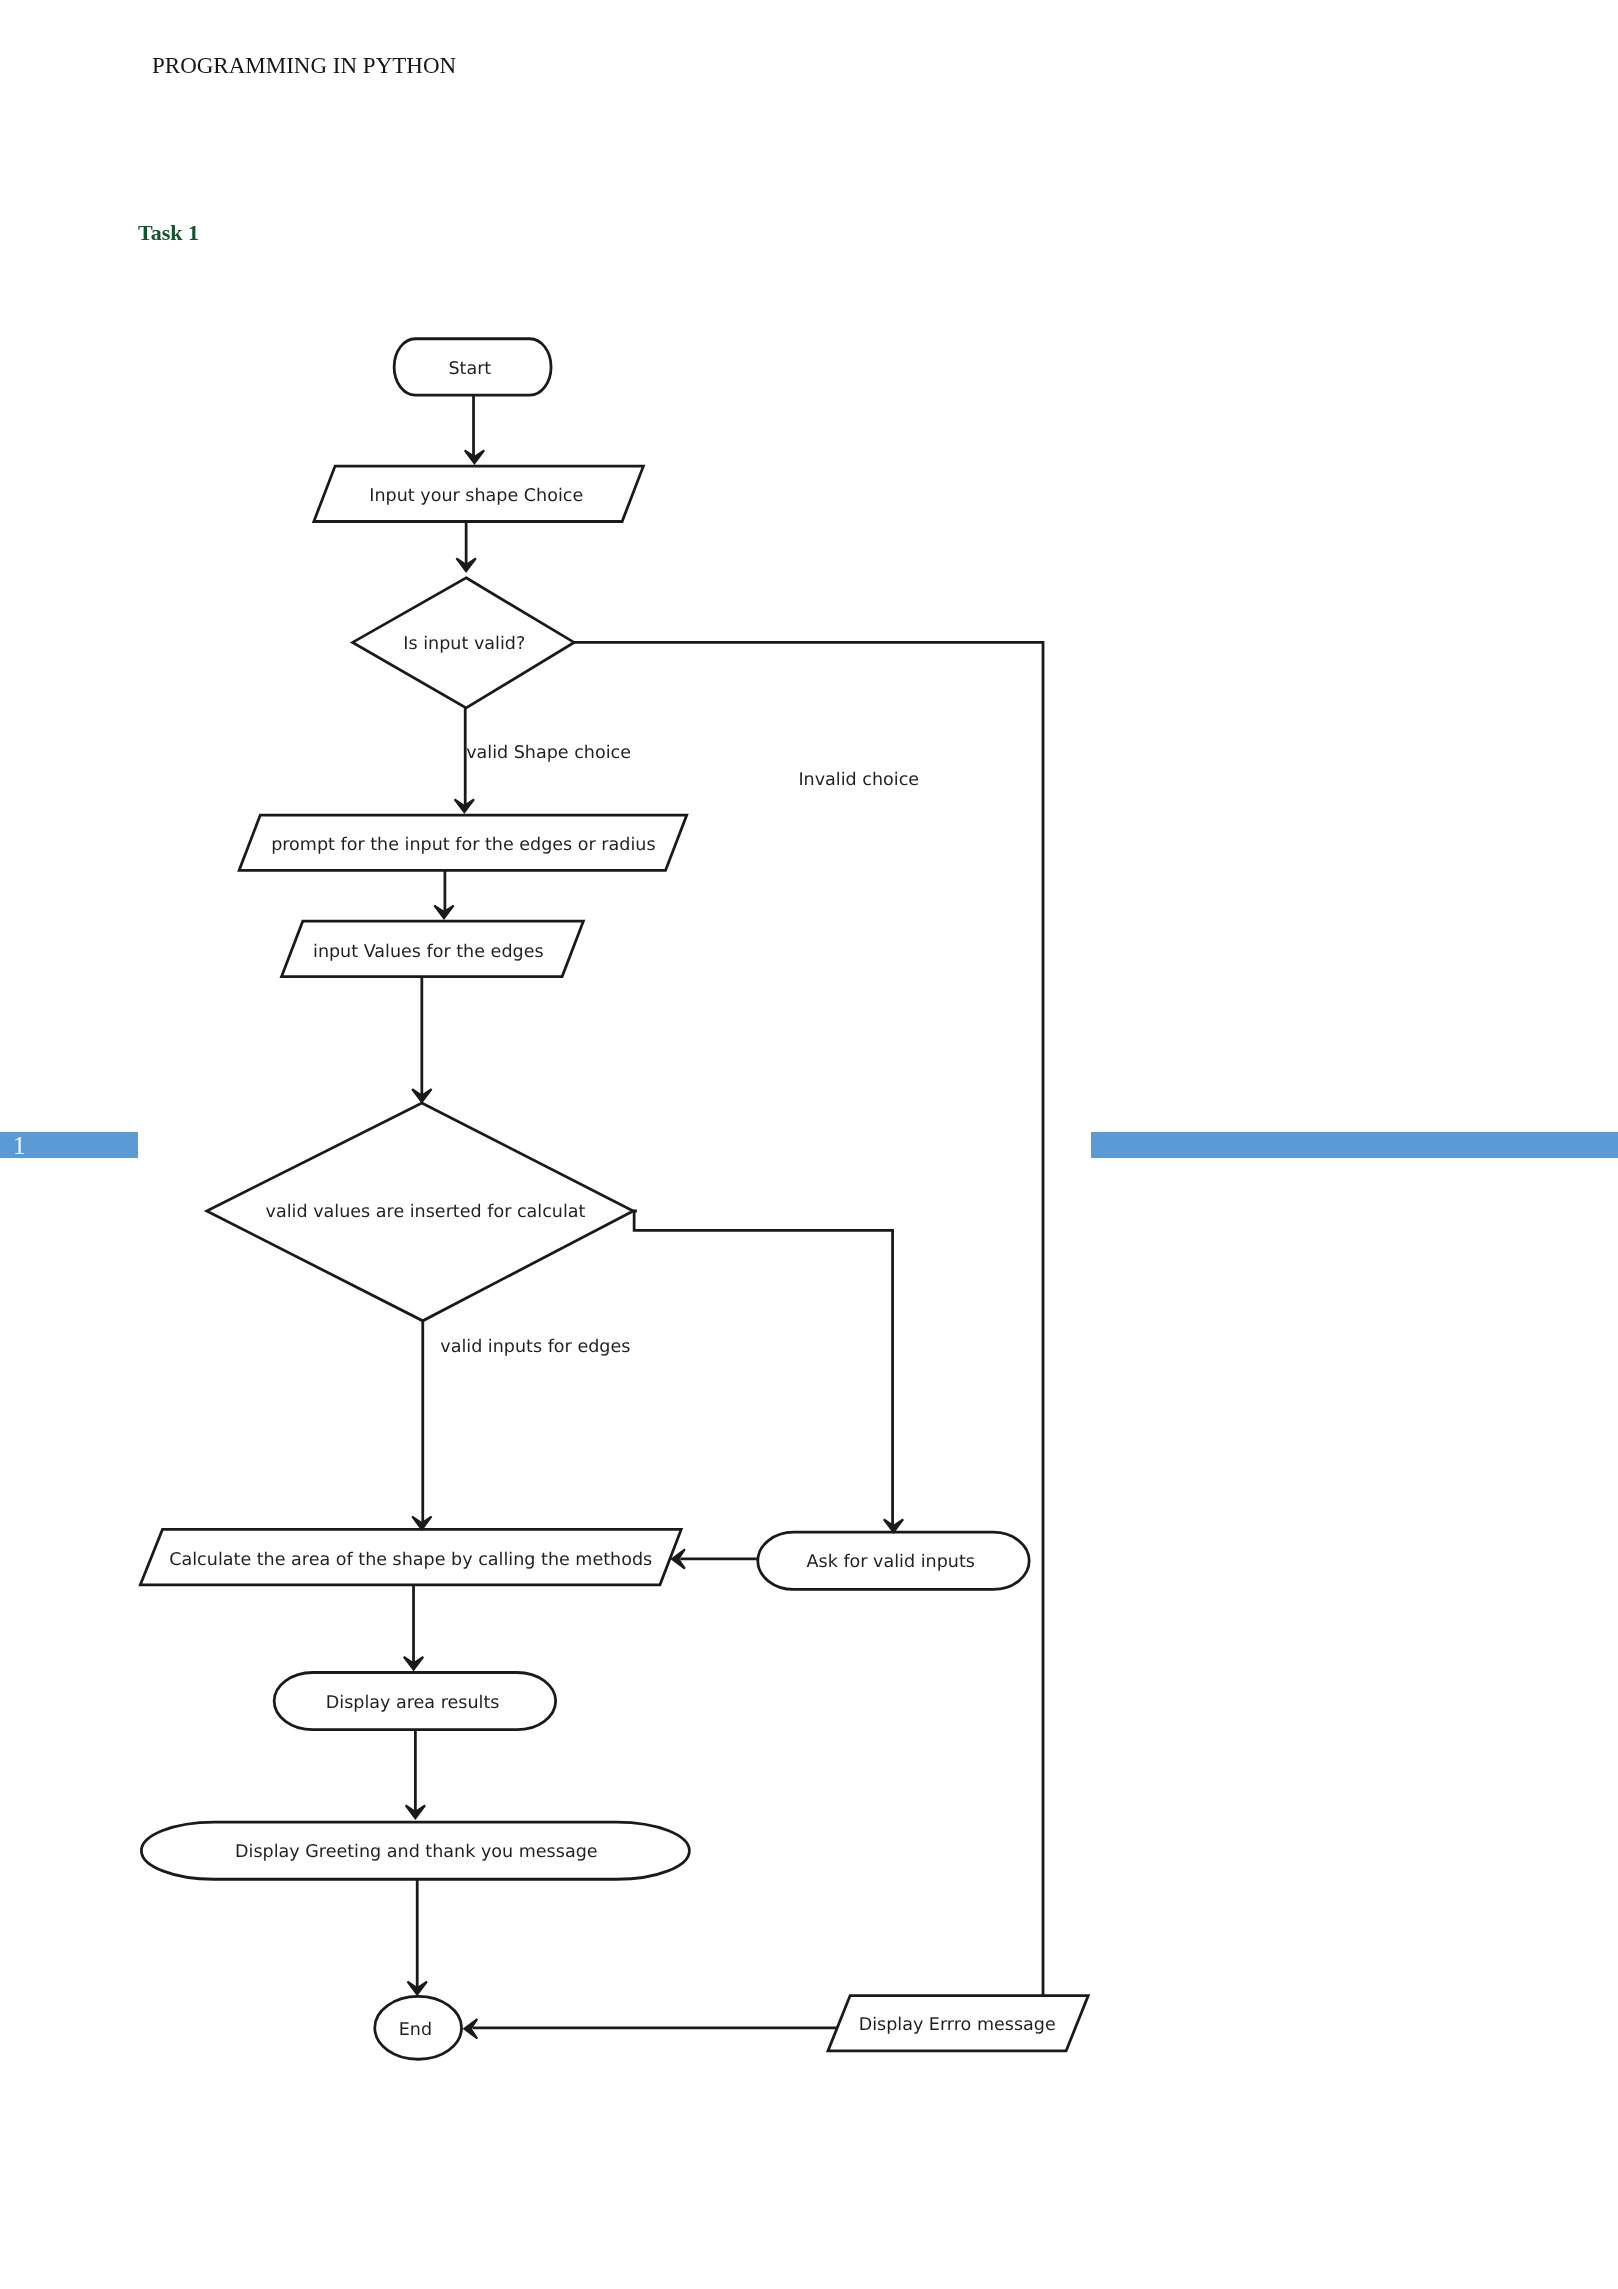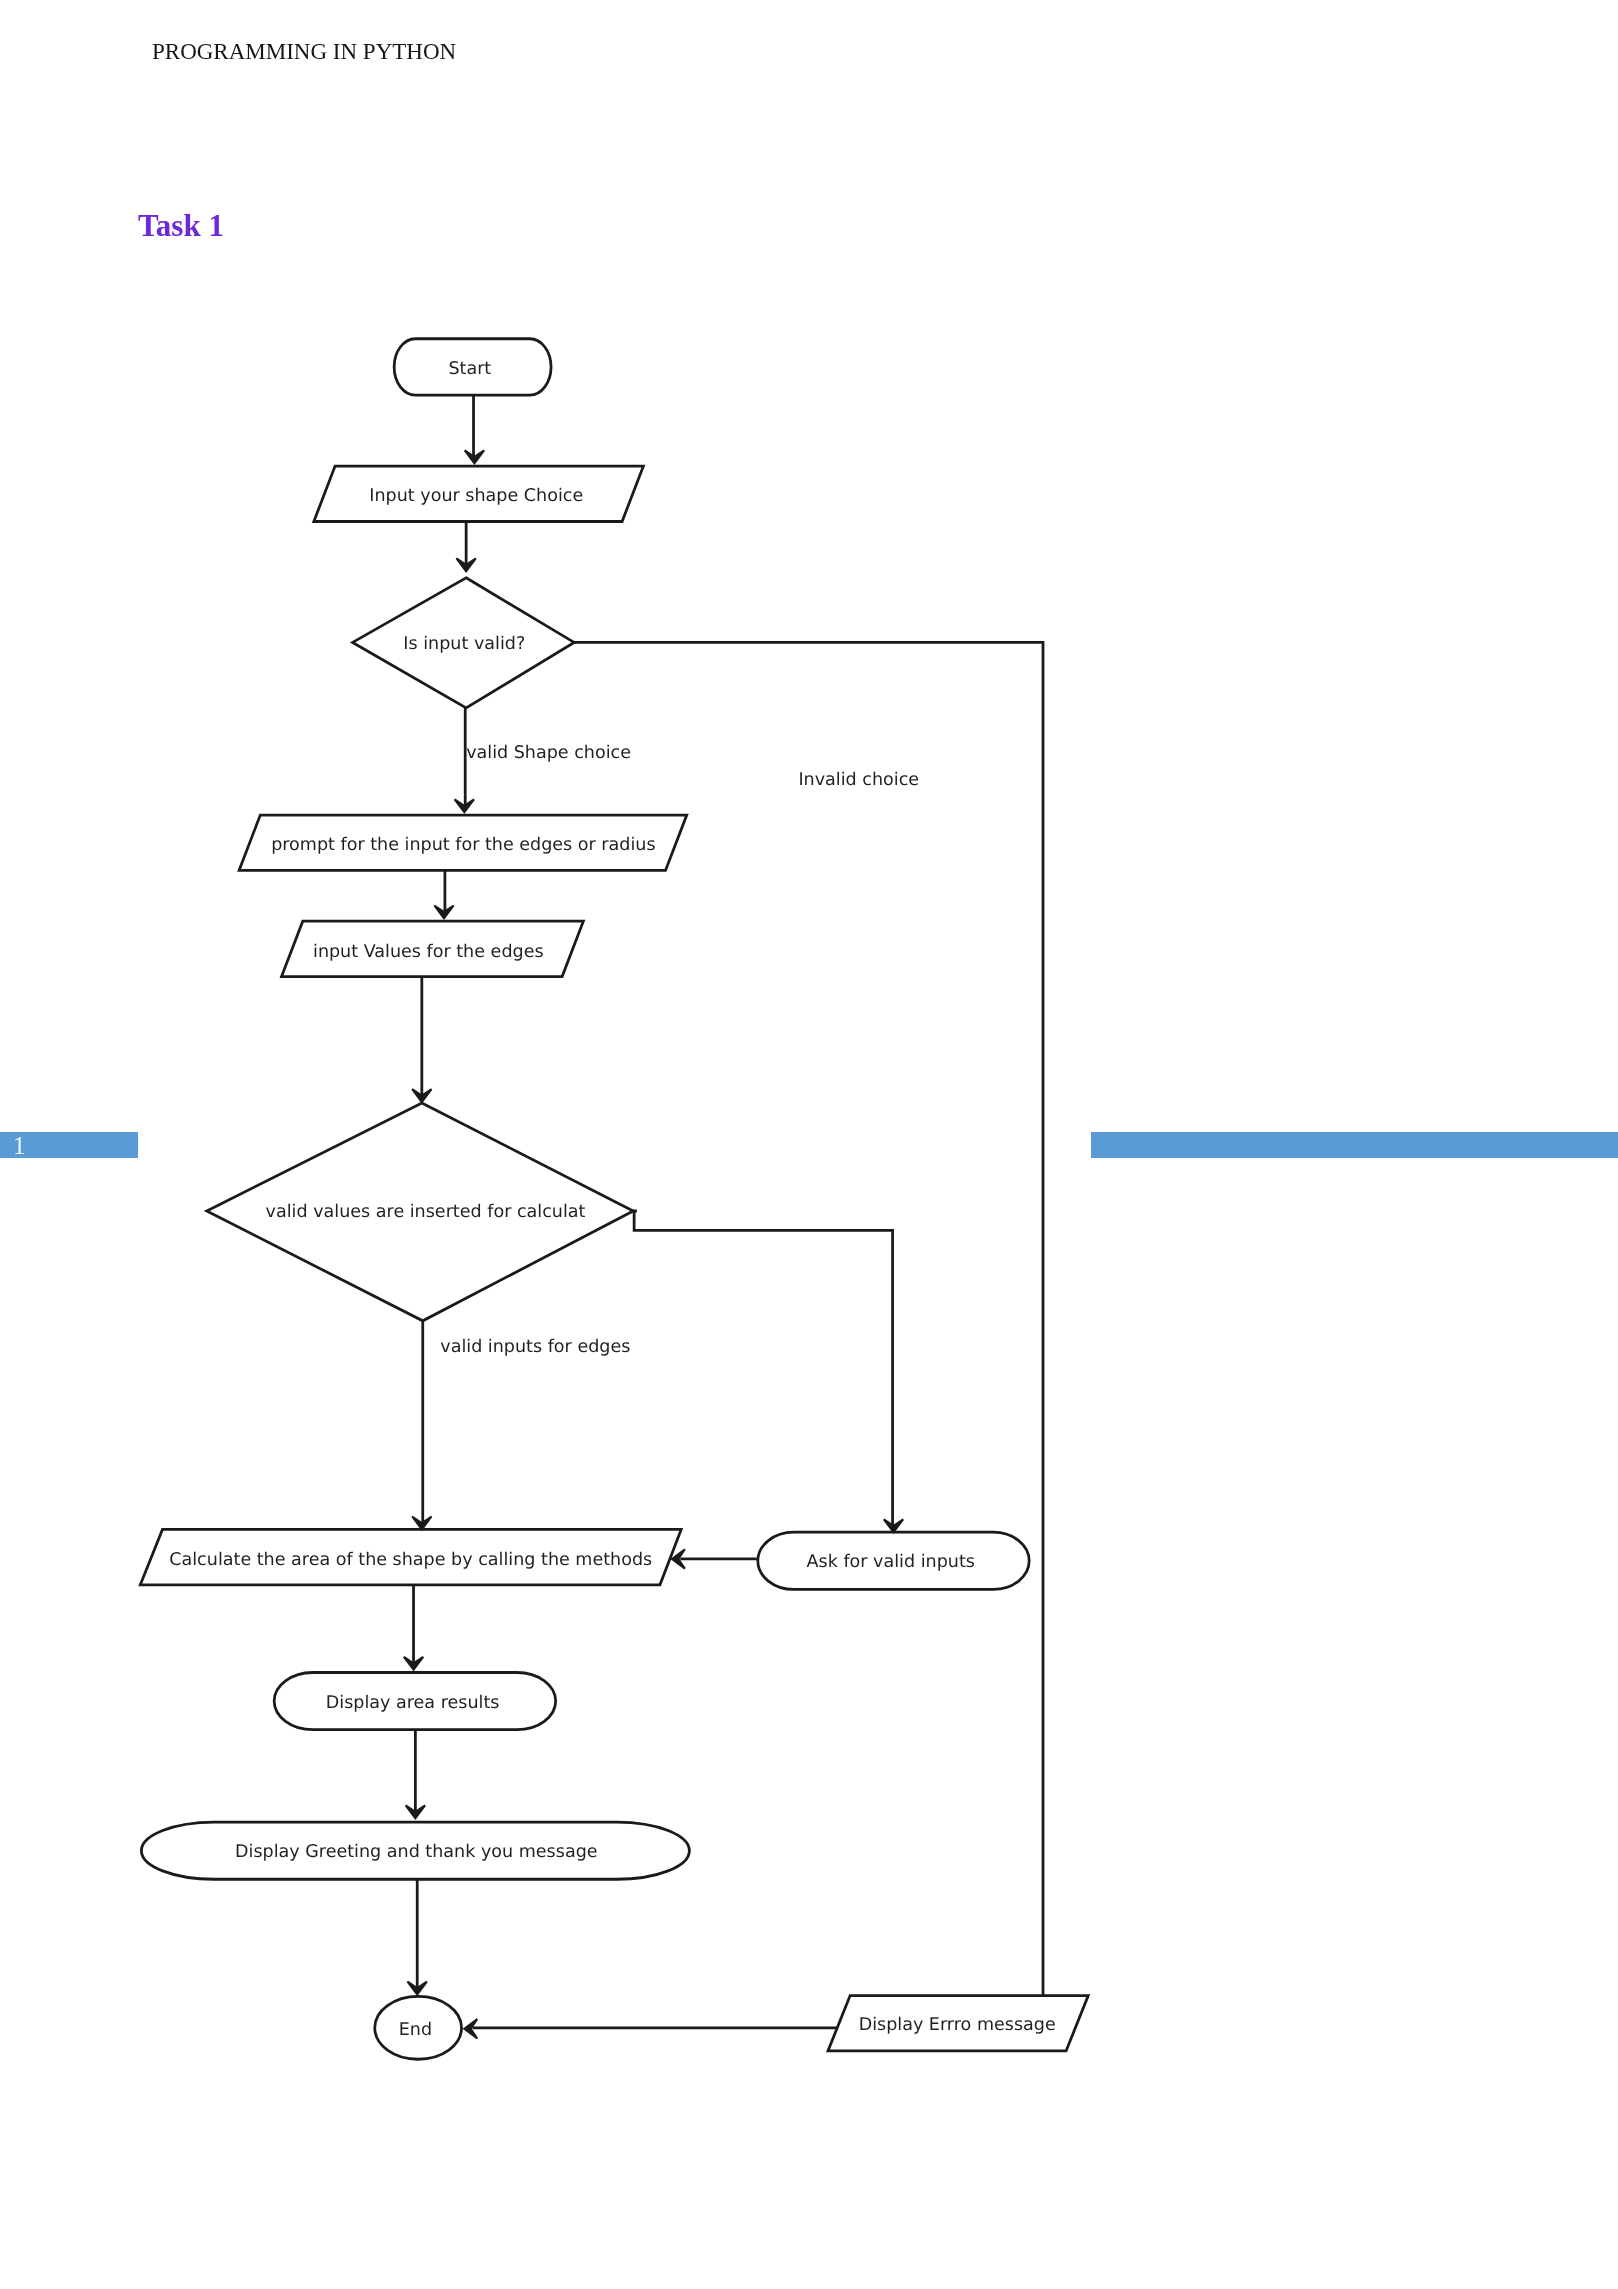--- a/index.html
+++ b/index.html
@@ -1,23 +1,23 @@
 <!DOCTYPE html>
 <html style="font-size:14.8px"><head>
 <meta charset="utf-8">
 <title>Task 1 flowchart</title>
 <style>
   html,body{margin:0;padding:0;background:#ffffff;}
   body{width:1619px;height:2290px;position:relative;overflow:hidden;
        font-family:"Liberation Serif",serif;color:#000;}
   .page{position:absolute;inset:0;background:#fff;}
-  #doc-header{position:absolute;left:152px;top:40px;font-size:23px;line-height:1;
+  #doc-header{position:absolute;left:152px;top:54px;font-size:23px;line-height:1;
        font-family:"Liberation Serif",serif;color:#161616;letter-spacing:0px;white-space:nowrap;}
-  #task-title{position:absolute;left:138px;top:208px;font-size:31px;font-weight:bold;
-       font-family:"Liberation Serif",serif;color:#6d28d9;white-space:nowrap;}
+  #task-title{position:absolute;left:138px;top:220px;font-size:22px;font-weight:bold;
+       font-family:"Liberation Serif",serif;color:#14532d;white-space:nowrap;}
   .bluebar{position:absolute;height:26px;background:#5b9bd5;}
   #bar-left{left:0;top:1132px;width:138px;}
   #bar-right{left:1091px;top:1132px;width:528px;}
   #page-number{position:absolute;left:13px;top:1133px;font-size:25px;
        font-family:"Liberation Serif",serif;color:#f4f8fc;line-height:1;}
   #flow{position:absolute;left:0;top:0;}
   svg text{font-family:"DejaVu Sans",sans-serif;font-size:19px;fill:#231f20;-webkit-font-smoothing:antialiased;text-rendering:geometricPrecision;}
 </style>
 </head>
 <body>

